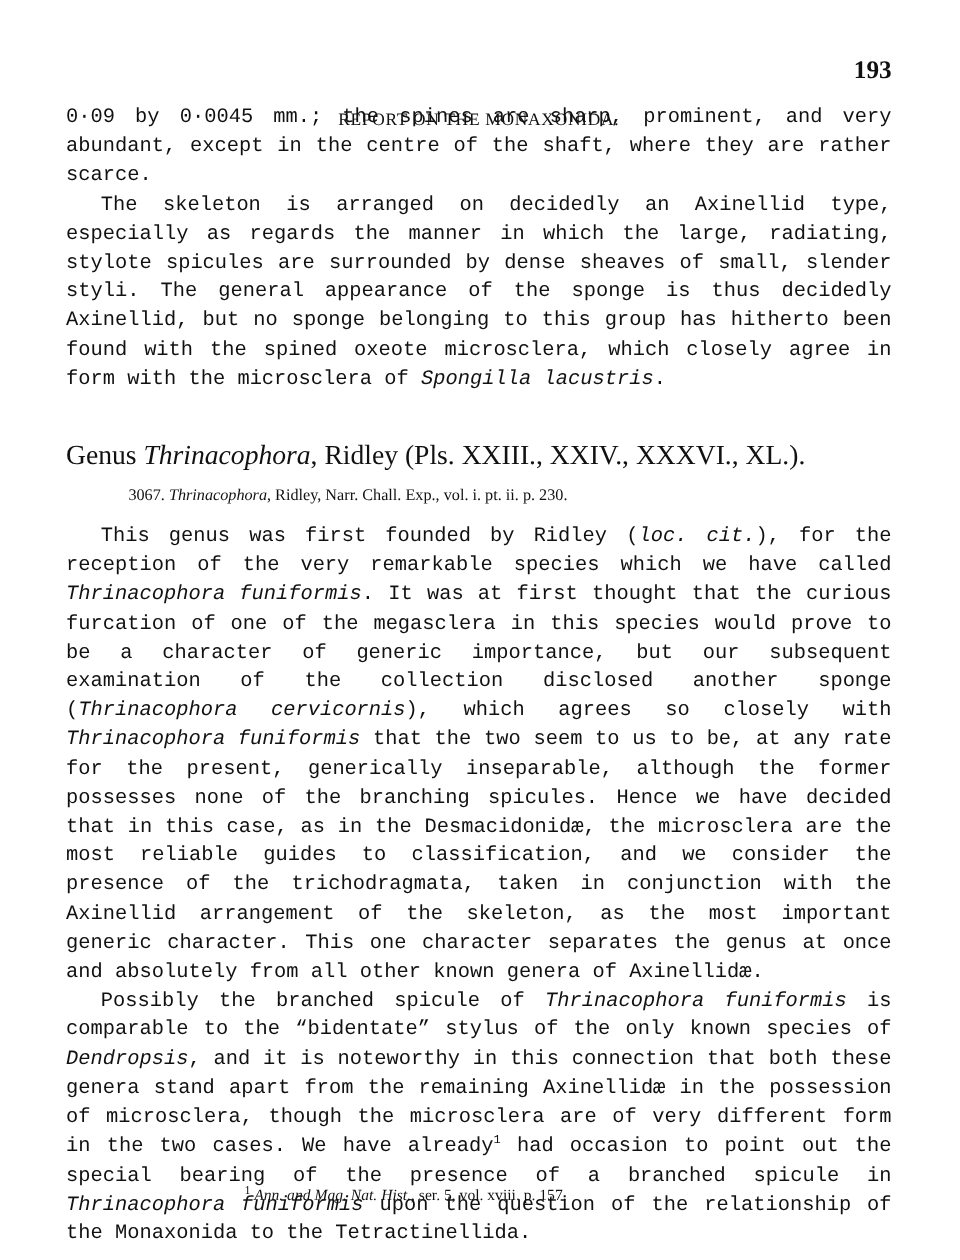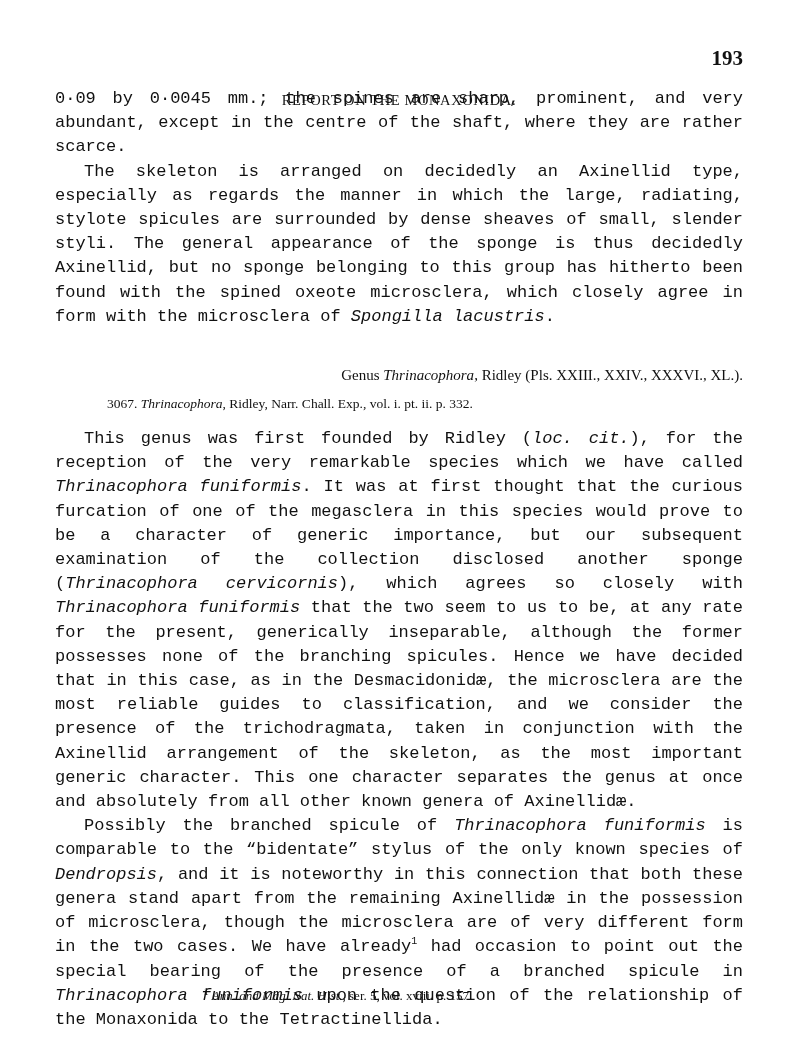--- a/index.html
+++ b/index.html
@@ -5,21 +5,21 @@
   html, body { margin: 0; padding: 0; background: #ffffff; }
   body { width: 800px; height: 1050px; position: relative; overflow: hidden;
          font-family: "Liberation Serif", "DejaVu Serif", serif; color: #111; }
   .header { position: absolute; top: 46px; left: 55px; width: 688px; height: 24px; }
   .running-head { position: absolute; left: 0; right: 0; text-align: center;
                   font-size: 14.5px; letter-spacing: 0.6px; top: 2px; margin-top: 44px; }
   .page-number { position: absolute; right: 0; top: 0; font-size: 21px; font-weight: bold; }
   .body { position: absolute; left: 55px; top: 87px; width: 688px; }
   p { margin: 0; font-size: 17px; line-height: 24.2px; text-align: justify; font-family: Liberation Mono, monospace; }
   p.indent { text-indent: 29px; }
-  .genus-heading { text-align: right; font-size: 15px; margin-top: 38px; margin-bottom: 10px; }
+  .genus-heading { text-align: left; font-size: 23px; margin-top: 38px; margin-bottom: 10px; }
   .syn { font-size: 13.5px; line-height: 19px; padding-left: 52px; text-align: left; }
   .syn-block { margin-bottom: 14px; }
   i { font-style: italic; }
   sup { font-size: 10px; vertical-align: super; line-height: 0; }
   .footnote { position: absolute; top: 988px; left: 0; width: 676px; text-align: center; font-size: 13px; }
 </style>
 </head>
 <body>
 
 <div class="header">
@@ -27,20 +27,20 @@
   <div class="page-number">193</div>
 </div>
 
 <div class="body">
   <p>0·09 by 0·0045 mm.; the spines are sharp, prominent, and very abundant, except in the centre of the shaft, where they are rather scarce.</p>
   <p class="indent"><span>The skeleton is arranged on decidedly an Axinellid type, especially as regards the manner in which the large, radiating, stylote spicules are surrounded by dense sheaves of small, slender styli.  The general appearance of the sponge is thus decidedly Axinellid, but no sponge belonging to this group has hitherto been found with the spined oxeote microsclera, which closely agree in form with the microsclera of </span><i>Spongilla lacustris</i><span>.</span></p>
 
   <div class="genus-heading"><span>Genus </span><i>Thrinacophora</i><span>, Ridley (Pls. XXIII., XXIV., XXXVI., XL.).</span></div>
 
   <div class="syn-block">
-    <div class="syn"><span>3067. </span><i>Thrinacophora</i><span>, Ridley, Narr. Chall. Exp., vol. i. pt. ii. p. 332.</span></div>
+    <div class="syn"><span>3067. </span><i>Thrinacophora</i><span>, Ridley, Narr. Chall. Exp., vol. i. pt. ii. p. 230.</span></div>
   </div>
 
   <p class="indent"><span>This genus was first founded by Ridley (</span><i>loc. cit.</i><span>), for the reception of the very remarkable species which we have called </span><i>Thrinacophora funiformis</i><span>.  It was at first thought that the curious furcation of one of the megasclera in this species would prove to be a character of generic importance, but our subsequent examination of the collection disclosed another sponge (</span><i>Thrinacophora cervicornis</i><span>), which agrees so closely with </span><i>Thrinacophora funiformis</i><span> that the two seem to us to be, at any rate for the present, generically inseparable, although the former possesses none of the branching spicules. Hence we have decided that in this case, as in the Desmacidonidæ, the microsclera are the most reliable guides to classification, and we consider the presence of the trichodragmata, taken in conjunction with the Axinellid arrangement of the skeleton, as the most important generic character.  This one character separates the genus at once and absolutely from all other known genera of Axinellidæ.</span></p>
   <p class="indent"><span>Possibly the branched spicule of </span><i>Thrinacophora funiformis</i><span> is comparable to the “bidentate” stylus of the only known species of </span><i>Dendropsis</i><span>, and it is noteworthy in this connection that both these genera stand apart from the remaining Axinellidæ in the possession of microsclera, though the microsclera are of very different form in the two cases.  We have already</span><sup>1</sup><span> had occasion to point out the special bearing of the presence of a branched spicule in </span><i>Thrinacophora funiformis</i><span> upon the question of the relationship of the Monaxonida to the Tetractinellida.</span></p>
 </div>
 
 <div class="footnote"><sup>1</sup><i> Ann. and Mag. Nat. Hist.</i><span>, ser. 5, vol. xviii. p. 157.</span></div>
 
 </body></html>

